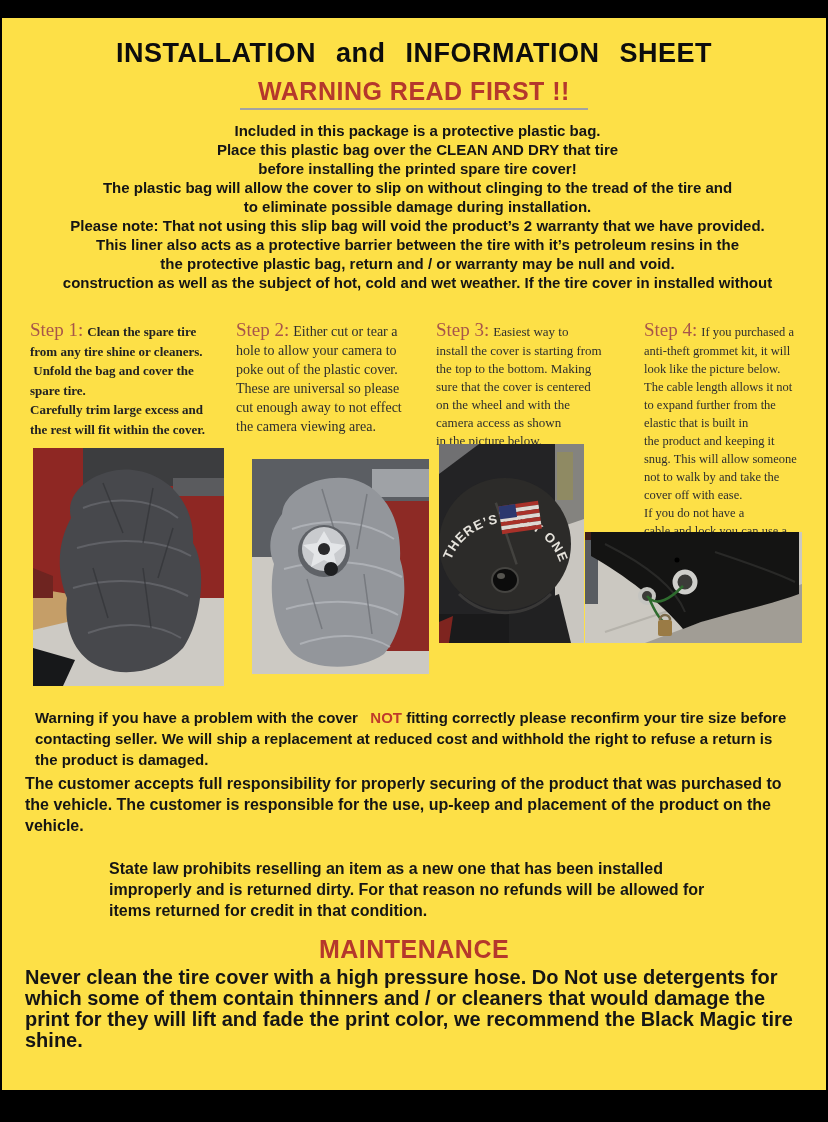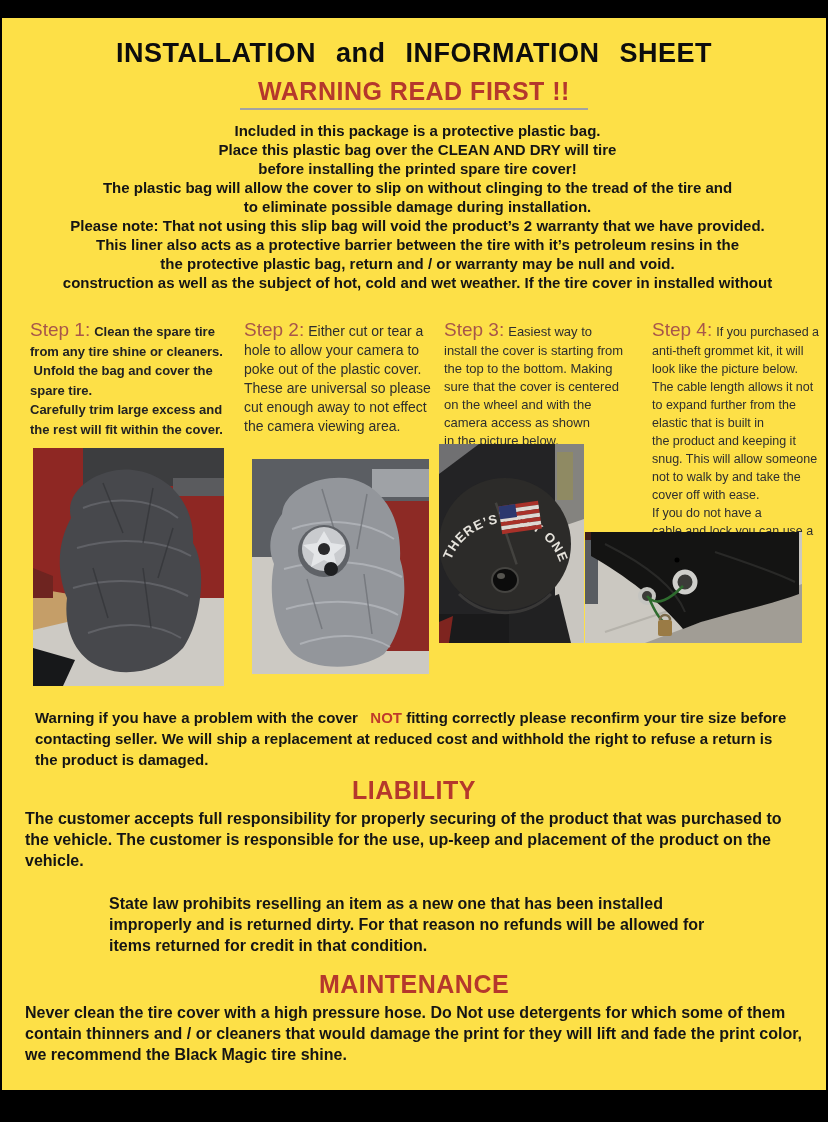--- a/index.html
+++ b/index.html
@@ -43,31 +43,32 @@
     line-height:19px;
     margin-left:7px;
   }
   .intro div{white-space:nowrap;}
 
   .steps{
     display:flex;
     align-items:flex-start;
     margin-top:27px;
     height:122px;
+    font-family:Liberation Serif, serif;
   }
   .step{flex:none;}
   .step .step-label{
     color:var(--step-red);
     font-size:19px;
     margin-right:4px;
   }
   .step .step-text{white-space:pre;color:var(--body);}
   .step.s1{margin-left:28px;width:202px;}
   .step.s1 .step-text{font-size:13px;font-weight:bold;line-height:18.5px;color:#222;}
-  .step.s2{margin-left:12px;width:193px;}
+  .step.s2{margin-left:4px;width:193px;}
   .step.s2 .step-text{font-size:14px;line-height:19px;}
   .step.s3{margin-left:7px;width:196px;}
   .step.s3 .step-text{font-size:13px;line-height:17px;}
   .step.s4{margin-left:12px;width:185px;}
   .step.s4 .step-text{font-size:12.5px;line-height:14.8px;}
 
   .photo-strip{position:relative;height:258px;}
   .photo{position:absolute;display:block;}
   .photo.p1{left:31px;top:7px;}
   .photo.p2{left:250px;top:18px;}
@@ -88,35 +89,35 @@
     letter-spacing:.5px;
   }
   .center-para{
     margin:3px auto 0 auto;
     max-width:778px;
     text-align:left;
     font-size:16px;font-weight:bold;color:var(--ink);
     line-height:21px;
   }
   .center-para.narrow{max-width:610px;margin-top:22px;}
-  .center-para.maint{margin-top:3px;font-size:16px;}
+  .center-para.maint{margin-top:3px;font-size:20px;}
   .section-heading.maintenance{margin-top:14px;}
 </style>
 </head>
 <body>
 
 <div class="page">
   <div class="bar top"></div>
 
   <h1 class="title">INSTALLATION and INFORMATION SHEET</h1>
   <h2 class="warning-heading">WARNING READ FIRST !!</h2>
 
   <div class="intro">
     <div>Included in this package is a protective plastic bag.</div>
-    <div>Place this plastic bag over the CLEAN AND DRY will tire</div>
+    <div>Place this plastic bag over the CLEAN AND DRY that tire</div>
     <div>before installing the printed spare tire cover!</div>
     <div>The plastic bag will allow the cover to slip on without clinging to the tread of the tire and</div>
     <div>to eliminate possible damage during installation.</div>
     <div>Please note: That not using this slip bag will void the product’s 2 warranty that we have provided.</div>
     <div>This liner also acts as a protective barrier between the tire with it’s petroleum resins in the</div>
     <div>the protective plastic bag, return and / or warranty may be null and void.</div>
     <div>construction as well as the subject of hot, cold and wet weather.  If the tire cover in installed without</div>
   </div>
 
   <div class="steps">
@@ -241,21 +242,20 @@
       <circle cx="100" cy="50" r="10" fill="#3b3b38" stroke="#cfcfcb" stroke-width="5"></circle>
       <circle cx="62" cy="64" r="7" fill="#3b3b38" stroke="#c4c4c0" stroke-width="4"></circle>
       <path d="M62,64 C72,76 86,66 98,54 M64,66 C70,80 76,88 79,90" stroke="#2e6b2e" stroke-width="2.5" fill="none"></path>
       <path d="M75,88 a5 5 0 0 1 10 0" stroke="#7a6a4a" stroke-width="2.5" fill="none"></path>
       <rect x="73" y="88" width="14" height="16" rx="2" fill="#9a7b45"></rect>
     </svg>
   </div>
 
   <p class="warn-para"><span>Warning if you have a problem with the cover &nbsp; </span><span class="not">NOT</span><span> fitting correctly please reconfirm your tire size before contacting seller. We will ship a replacement at reduced cost and withhold the right to refuse a return is the product is damaged.</span></p>
 
-  <h3 class="section-heading">LIABILITY</h3>
   <p class="center-para">The customer accepts full responsibility for properly securing of the product that was purchased to the vehicle.  The customer is responsible for the use, up-keep and placement of the product on the vehicle.</p>
   <p class="center-para narrow">State law prohibits reselling an item as a new one that has been installed improperly and is returned dirty. For that reason no refunds will be allowed for items returned for credit in that condition.</p>
 
   <h3 class="section-heading maintenance">MAINTENANCE</h3>
   <p class="center-para maint">Never clean the tire cover with a high pressure hose.  Do Not  use detergents for which some of them contain thinners and / or cleaners that would damage the print for they will lift and fade the print color, we recommend the Black Magic tire shine.</p>
 
   <div class="bar bottom"></div>
 </div>
 
 </body></html>

